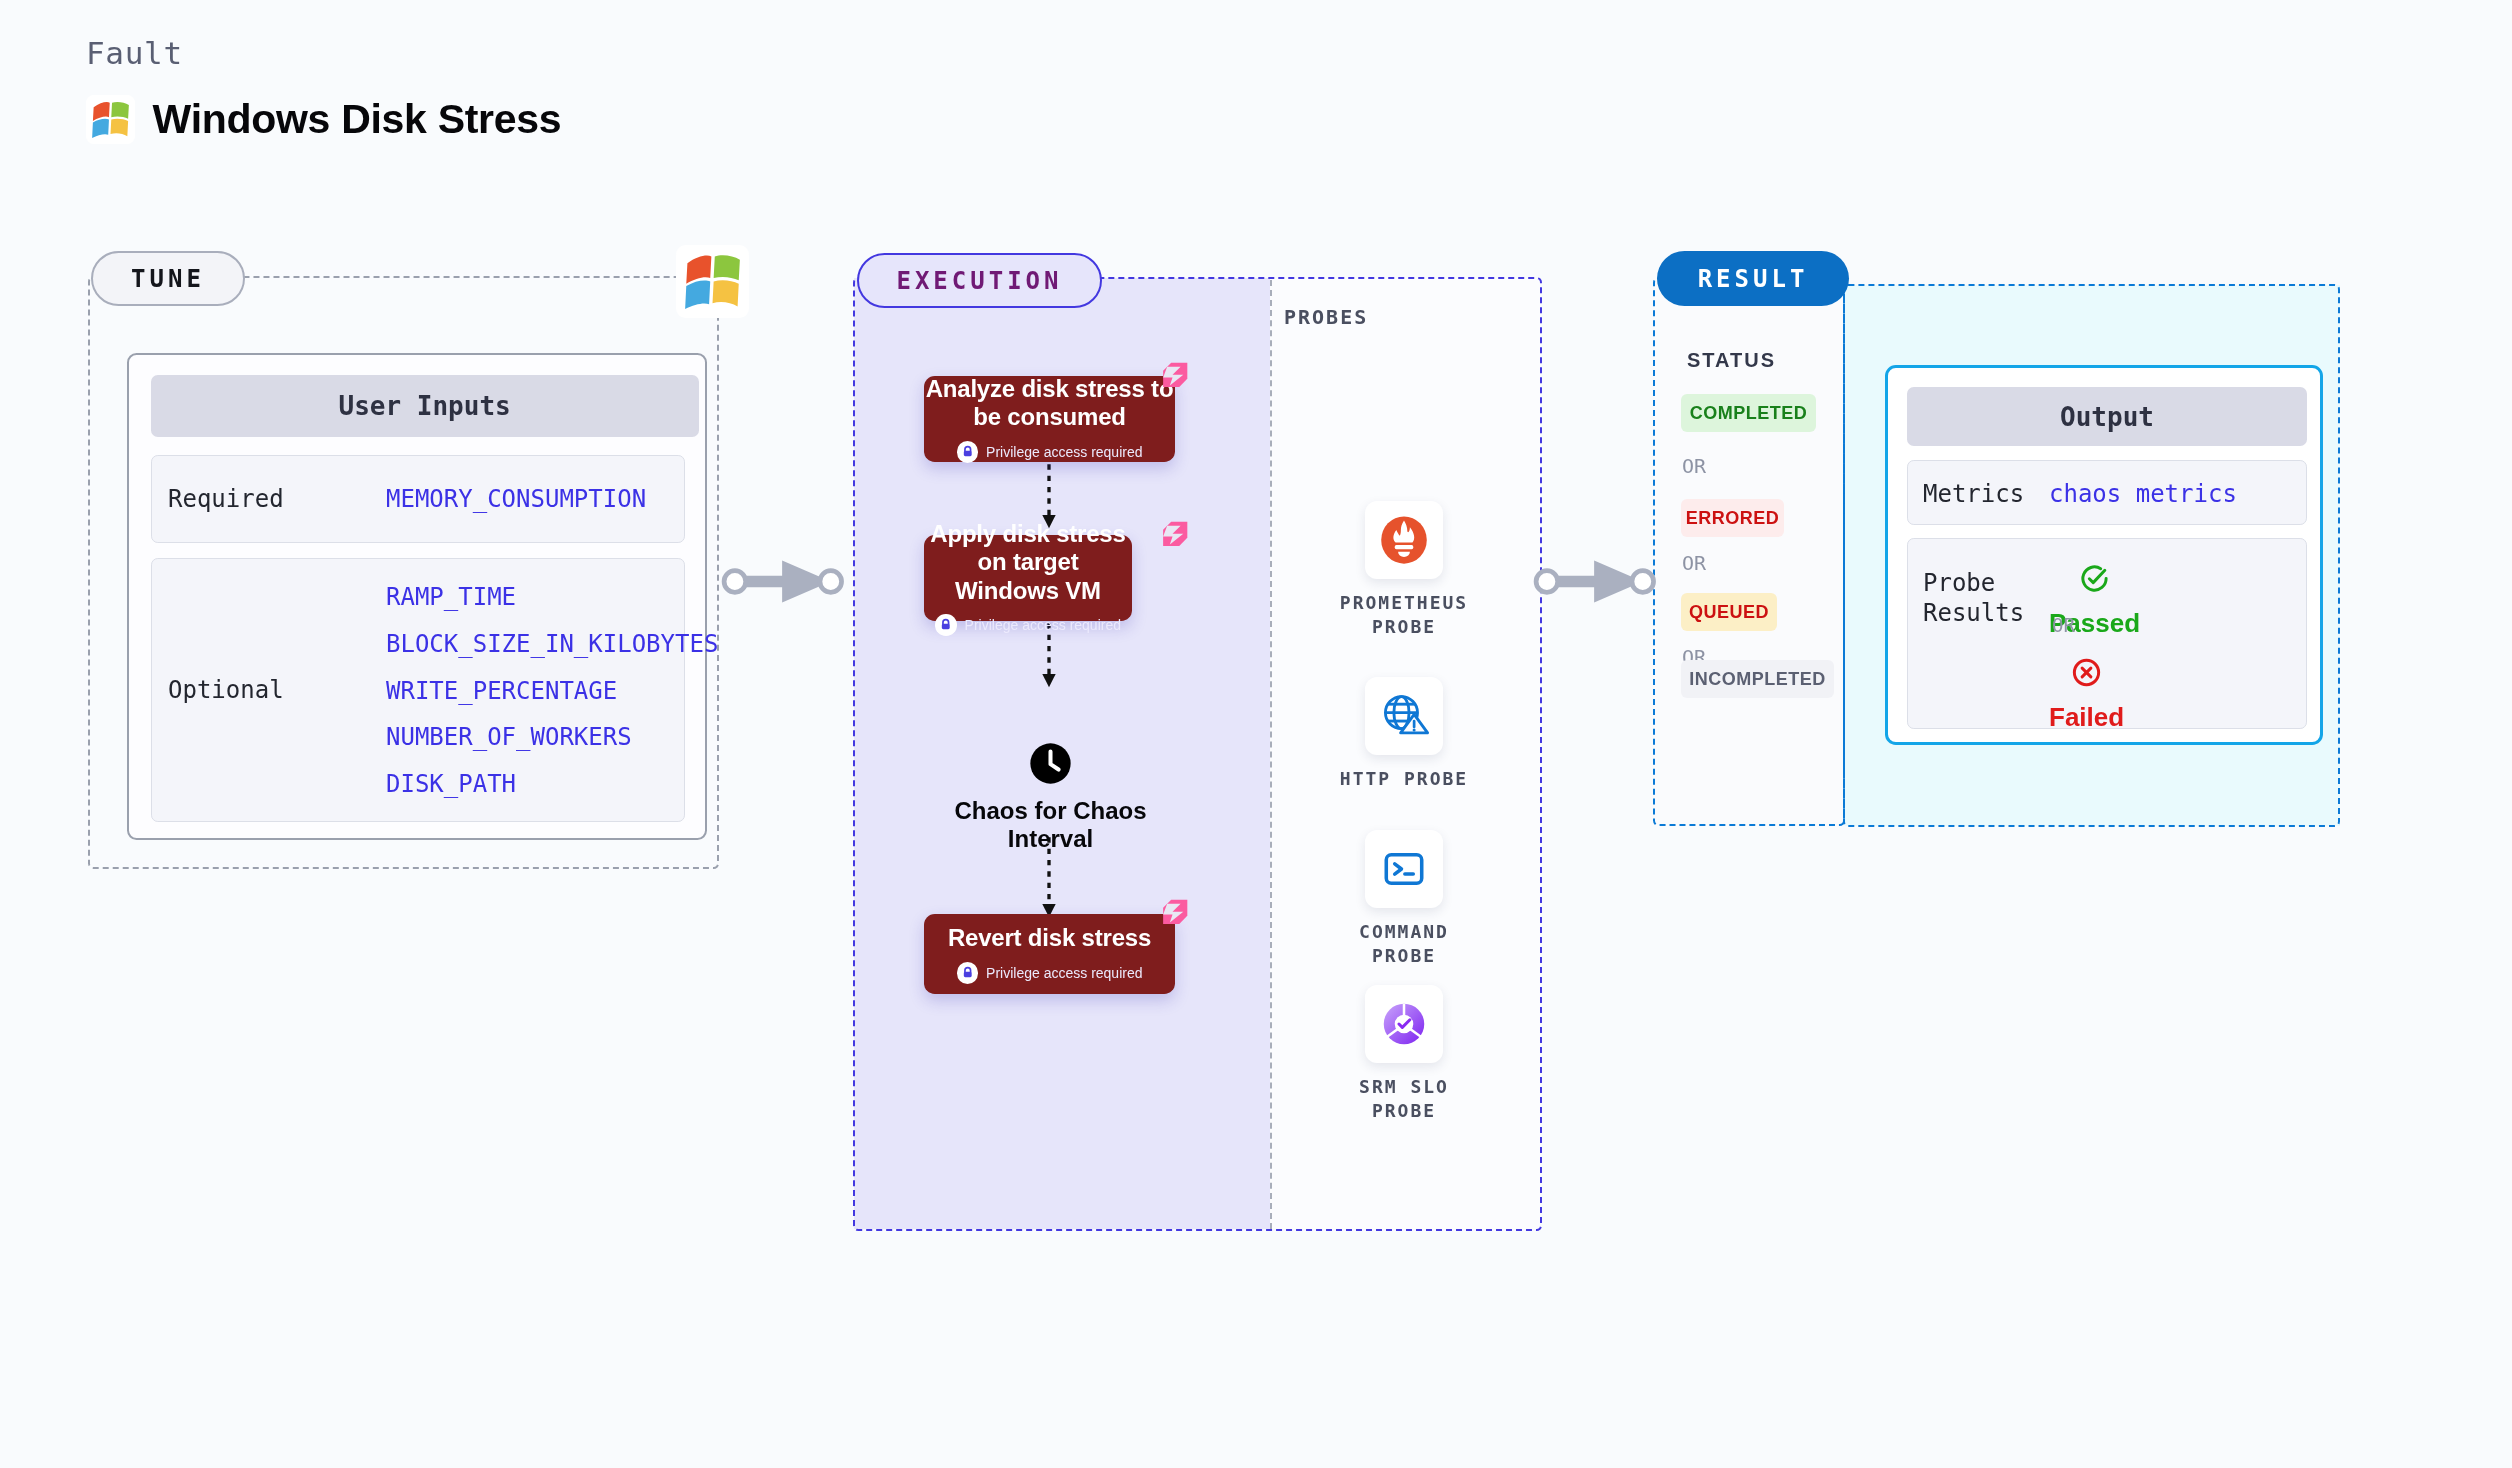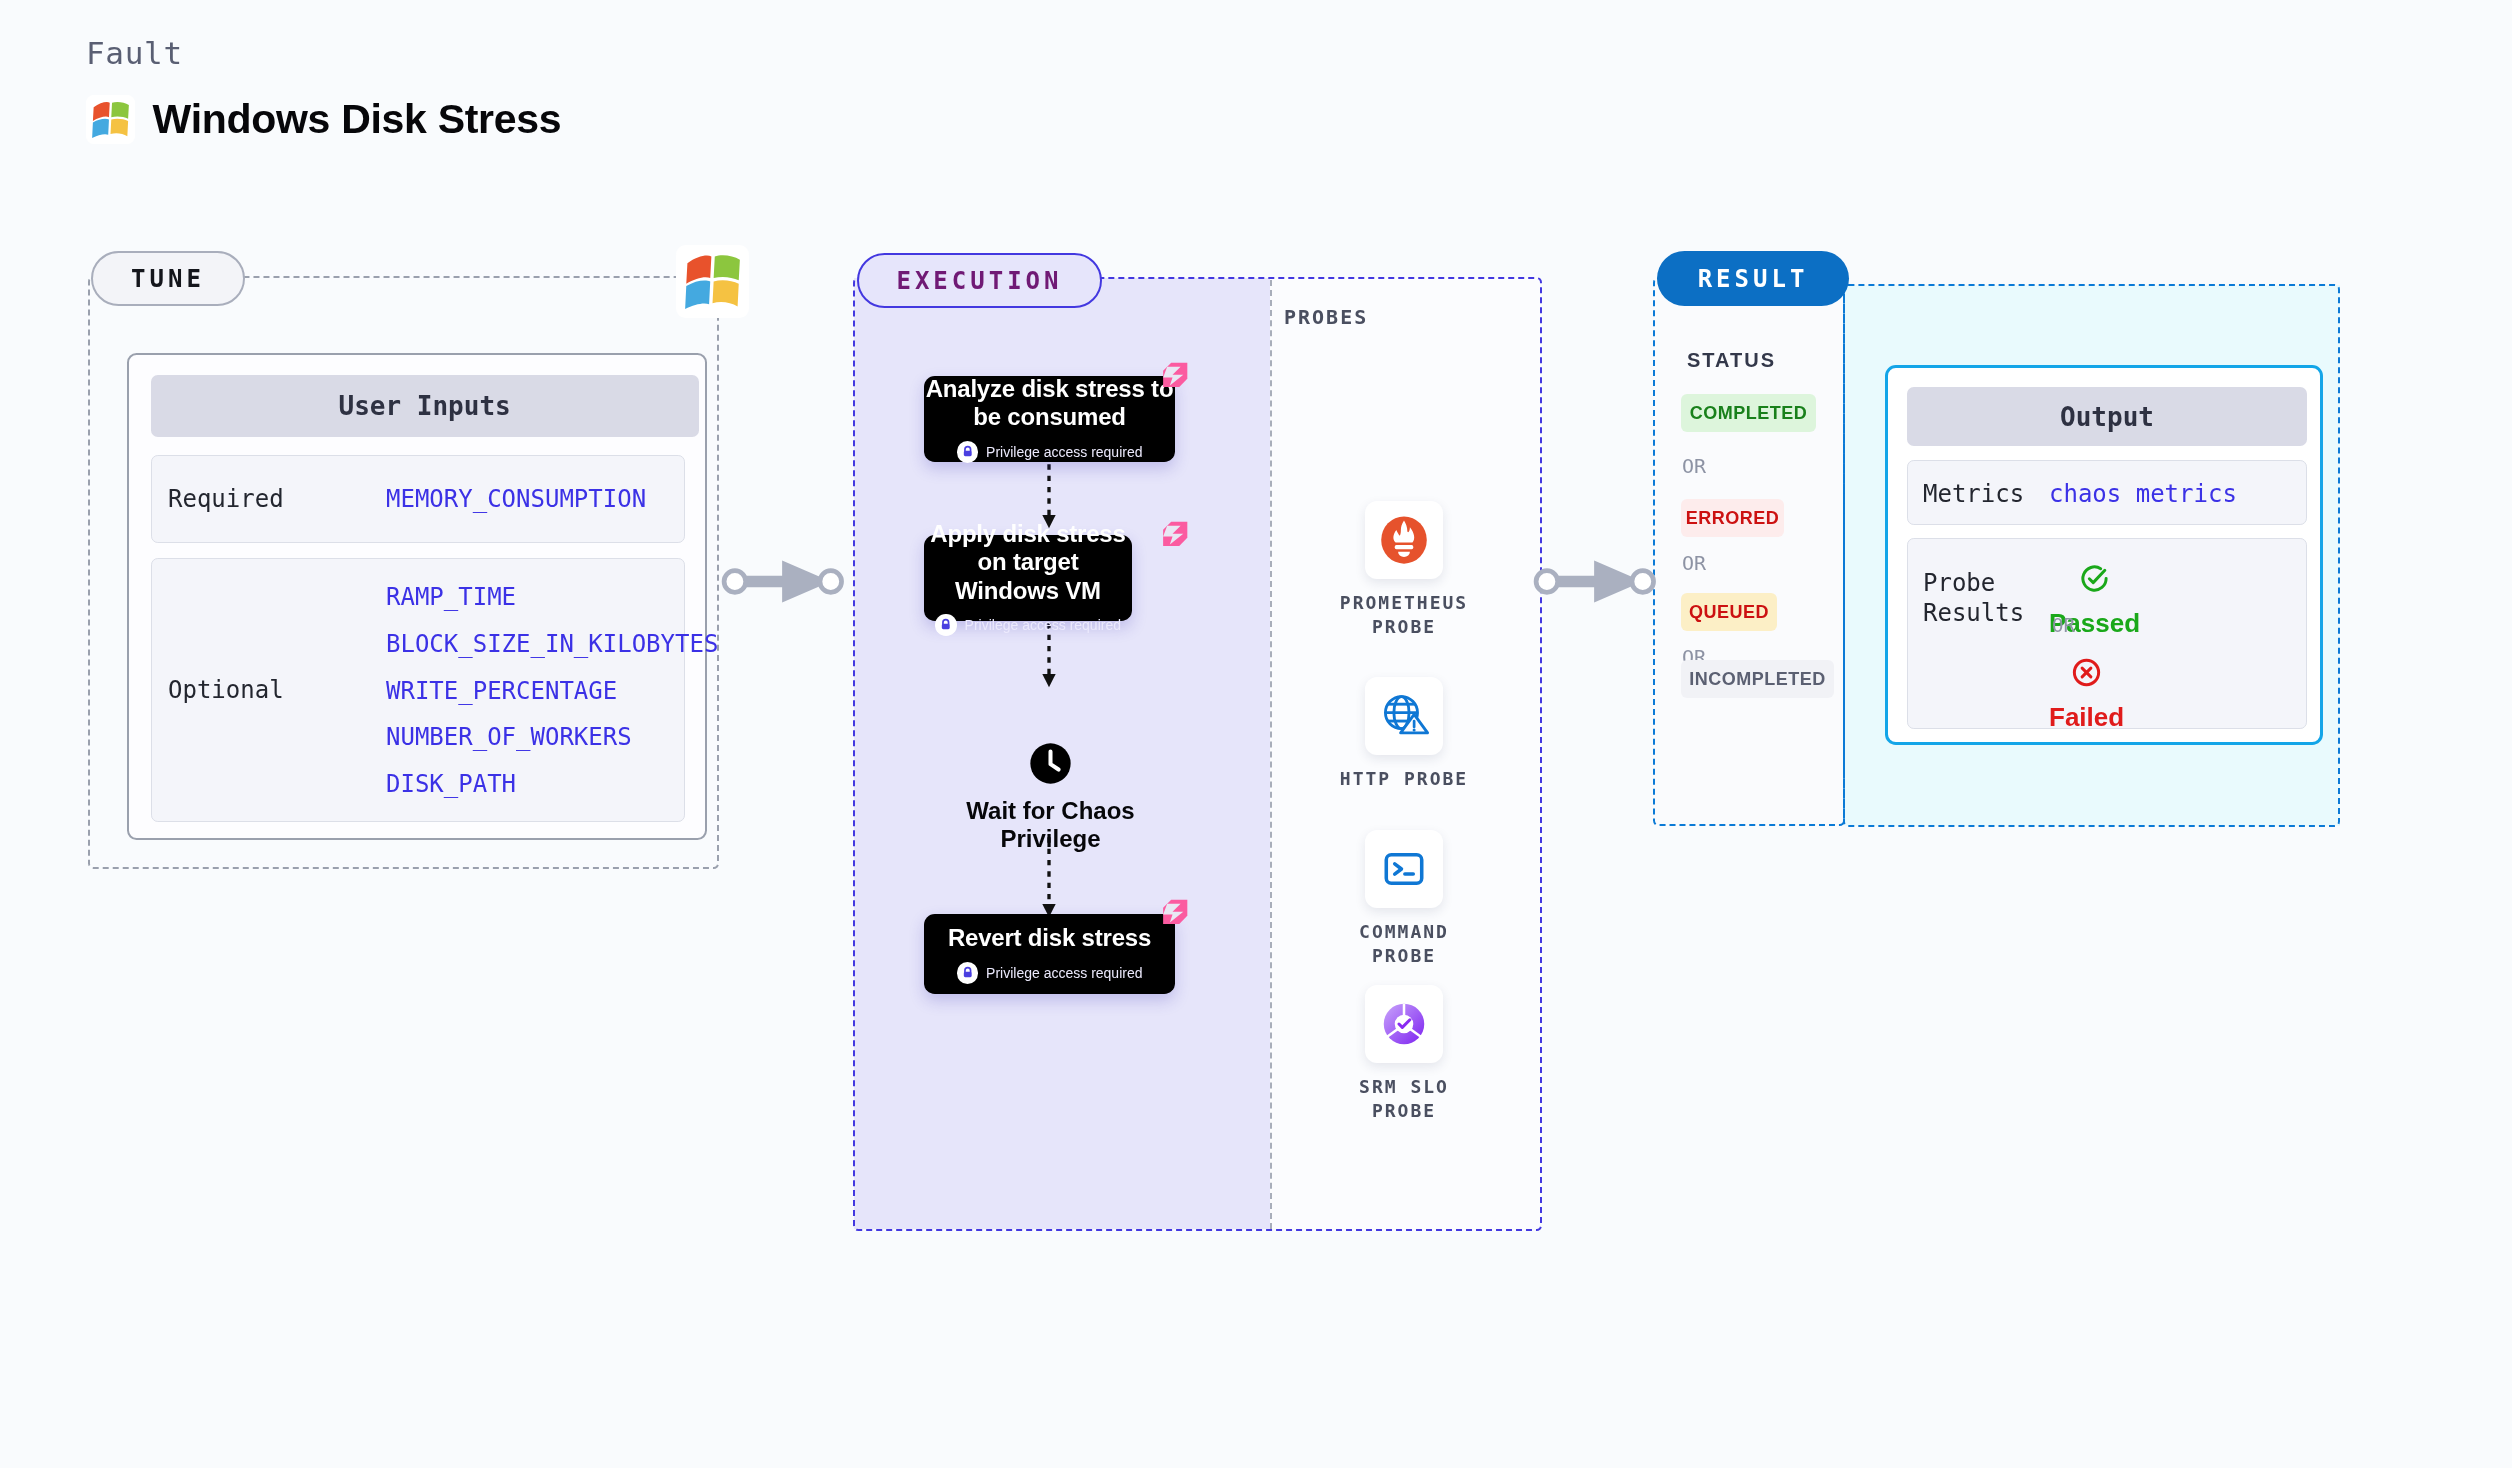--- a/index.html
+++ b/index.html
@@ -82,21 +82,21 @@
   .exec-bg {
     position: absolute; background: #e6e5fa;
   }
   .probes-bg { position: absolute; background: #fbfcfe; }
   .probes-label {
     position: absolute; font-family: "DejaVu Sans Mono", monospace;
     font-size: 20px; color: #4a4f60; letter-spacing: 2px; font-weight: 700;
   }
 
   .step {
-    position: absolute; background: #000000; border-radius: 10.8px;
+    position: absolute; background: #7f1d1d; border-radius: 10.8px;
     box-shadow: 0 6.8px 15px rgba(60,50,180,0.22);
     display: flex; flex-direction: column; align-items: center;
     justify-content: center; z-index: 3;
   }
   .step-title {
     color: #fff; font-size: 24px; font-weight: 700; text-align: center;
     line-height: 1.18; letter-spacing: -0.2px;
   }
   .step-priv {
     display: flex; align-items: center; gap: 8px; margin-top: 9.5px;
@@ -273,21 +273,21 @@
     <polygon points="5,76 25,76 15,96" fill="#111"></polygon>
   </svg>
 
   <div class="clock-wrap" style="left:949px; top:742px; width:203px;">
     <span>
       <svg width="43" height="43" viewBox="0 0 64 64">
         <circle cx="32" cy="32" r="30" fill="#000000"></circle>
         <path d="M32 14 L32 33 L44 41" stroke="#ffffff" stroke-width="6" fill="none" stroke-linecap="round" stroke-linejoin="round"></path>
       </svg>
     </span>
-    <div class="clock-label">Wait for Chaos Privilege</div>
+    <div class="clock-label">Chaos for Chaos Interval</div>
   </div>
 
   <svg class="arrow-v" style="left:1039px; top:837px;" width="20" height="82" viewBox="0 0 30 122">
     <line x1="15" y1="0" x2="15" y2="102" stroke="#111" stroke-width="5" stroke-dasharray="8 9"></line>
     <polygon points="5,100 25,100 15,120" fill="#111"></polygon>
   </svg>
 
   <div class="step" style="left:924px; top:914px; width:251px; height:80px;">
     <div class="step-title">Revert disk stress</div>
     <div class="step-priv">

